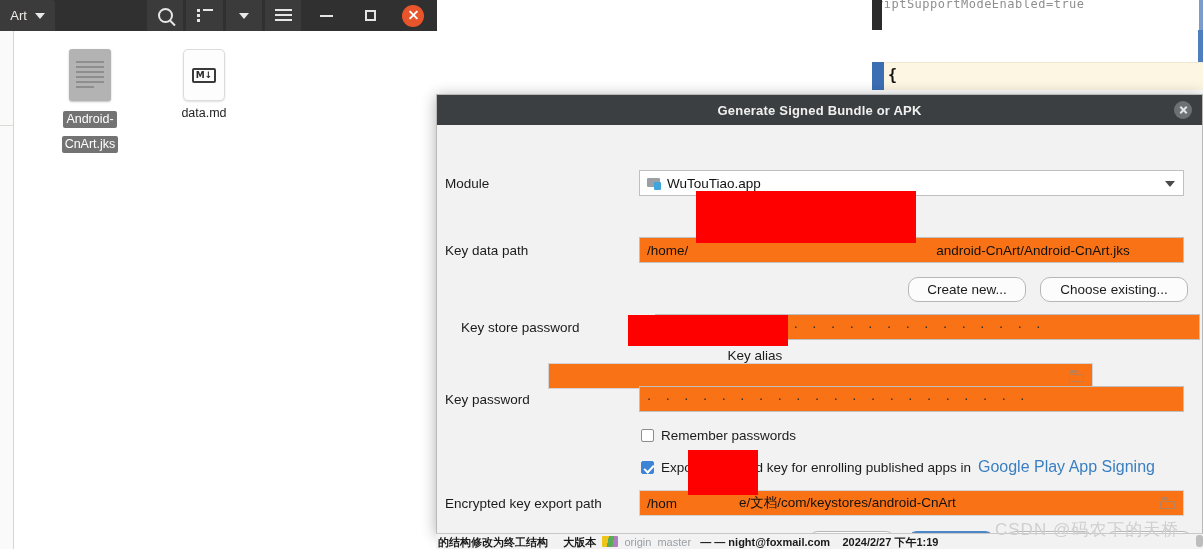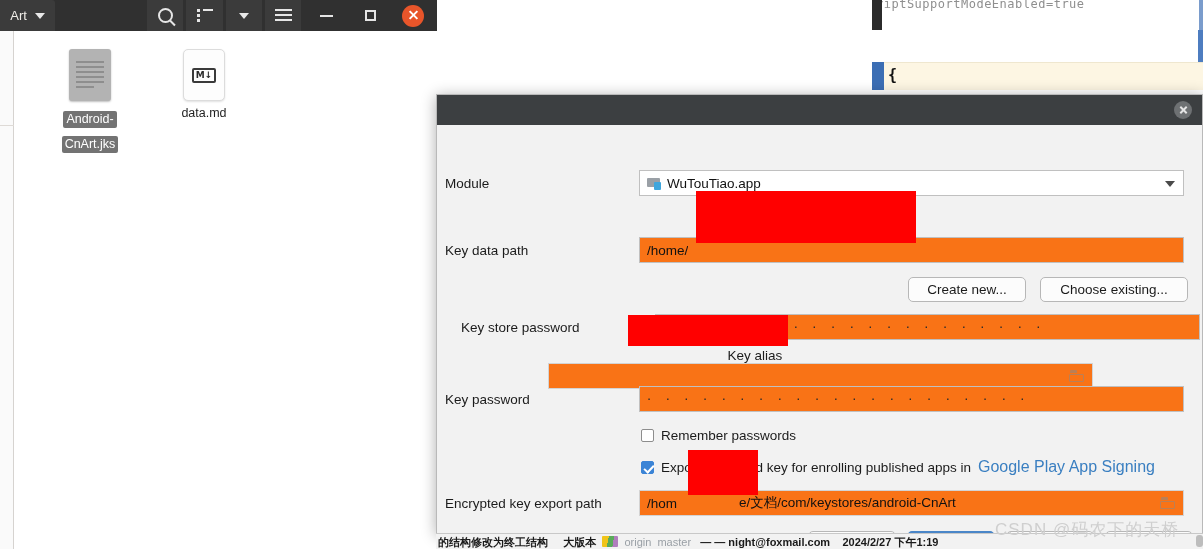--- a/index.html
+++ b/index.html
@@ -160,21 +160,21 @@
   }
   .module-icon {
     width:14px; height:13px; margin-right:6px; position:relative; flex:0 0 auto;
   }
   .module-icon .m1 { position:absolute; left:0; top:1px; width:13px; height:9px; background:#9aa0a6; border-radius:1px; }
   .module-icon .m2 { position:absolute; left:7px; top:5px; width:7px; height:8px; background:#3ea6dd; border-radius:1px; }
 
   .dots { letter-spacing:5.2px; font-size:13px; color:#2b2b2b; font-family:"DejaVu Sans", sans-serif; }
 
   .btn {
-    background:#fcfcfc; border:1px solid #b7b7b7; border-radius:5px;
+    background:#fcfcfc; border:1px solid #b7b7b7; border-radius:10px;
     height:25px; padding:0 14px; font-size:13.5px; color:#1a1a1a;
     display:flex; align-items:center; justify-content:center; cursor:pointer;
     font-family:"Liberation Sans", sans-serif;
   }
   .btn.primary { background:#4a86c8; border-color:#4a86c8; color:#ffffff; font-weight:bold; }
 
   .folder-icon { width:16px; height:12px; position:relative; flex:0 0 auto; opacity:0.55; }
   .folder-icon .f1 { position:absolute; left:0; bottom:0; width:15px; height:8px; border:1.5px solid #8a8a8a; border-radius:1px; background:transparent; }
   .folder-icon .f2 { position:absolute; left:1px; top:0; width:7px; height:3px; background:#8a8a8a; border-radius:1px 1px 0 0; }
 
@@ -288,20 +288,21 @@
           <span class="fm-label">data.md</span>
         </div>
       </div>
 
     </div>
   </div>
 
   <div class="dlg">
 
     <div class="dlg-titlebar">
+      <span class="dlg-title">Generate Signed Bundle or APK</span>
       <span class="dlg-close">
         <span class="icon-x"></span>
       </span>
     </div>
 
     <div class="dlg-body">
 
       <div class="row" style="top:45px;">
         <div class="lbl" style="margin-left:8px; width:194px;">Module</div>
         <div class="combo" style="width:545px;">
@@ -311,20 +312,21 @@
             </span>
           <span class="txt">WuTouTiao.app</span>
           <span class="combo-caret"></span>
         </div>
       </div>
 
       <div class="row" style="top:112px;">
         <div class="lbl" style="margin-left:8px; width:194px;">Key data path</div>
         <div class="field" style="width:545px; justify-content:flex-start;">
           <span class="txt">/home/</span>
+          <span class="txt" style="margin-left:248px;">android-CnArt/Android-CnArt.jks</span>
         </div>
       </div>
 
       <div class="row" style="top:152px; justify-content:flex-end;">
         <div class="btn" style="width:118px; margin-right:14px;">Create new...</div>
         <div class="btn" style="width:148px; margin-right:16px;">Choose existing...</div>
       </div>
 
       <div class="row" style="top:189px;margin-left:16px;">
         <div class="lbl" style="margin-left:8px; width:194px;">Key store password</div>

